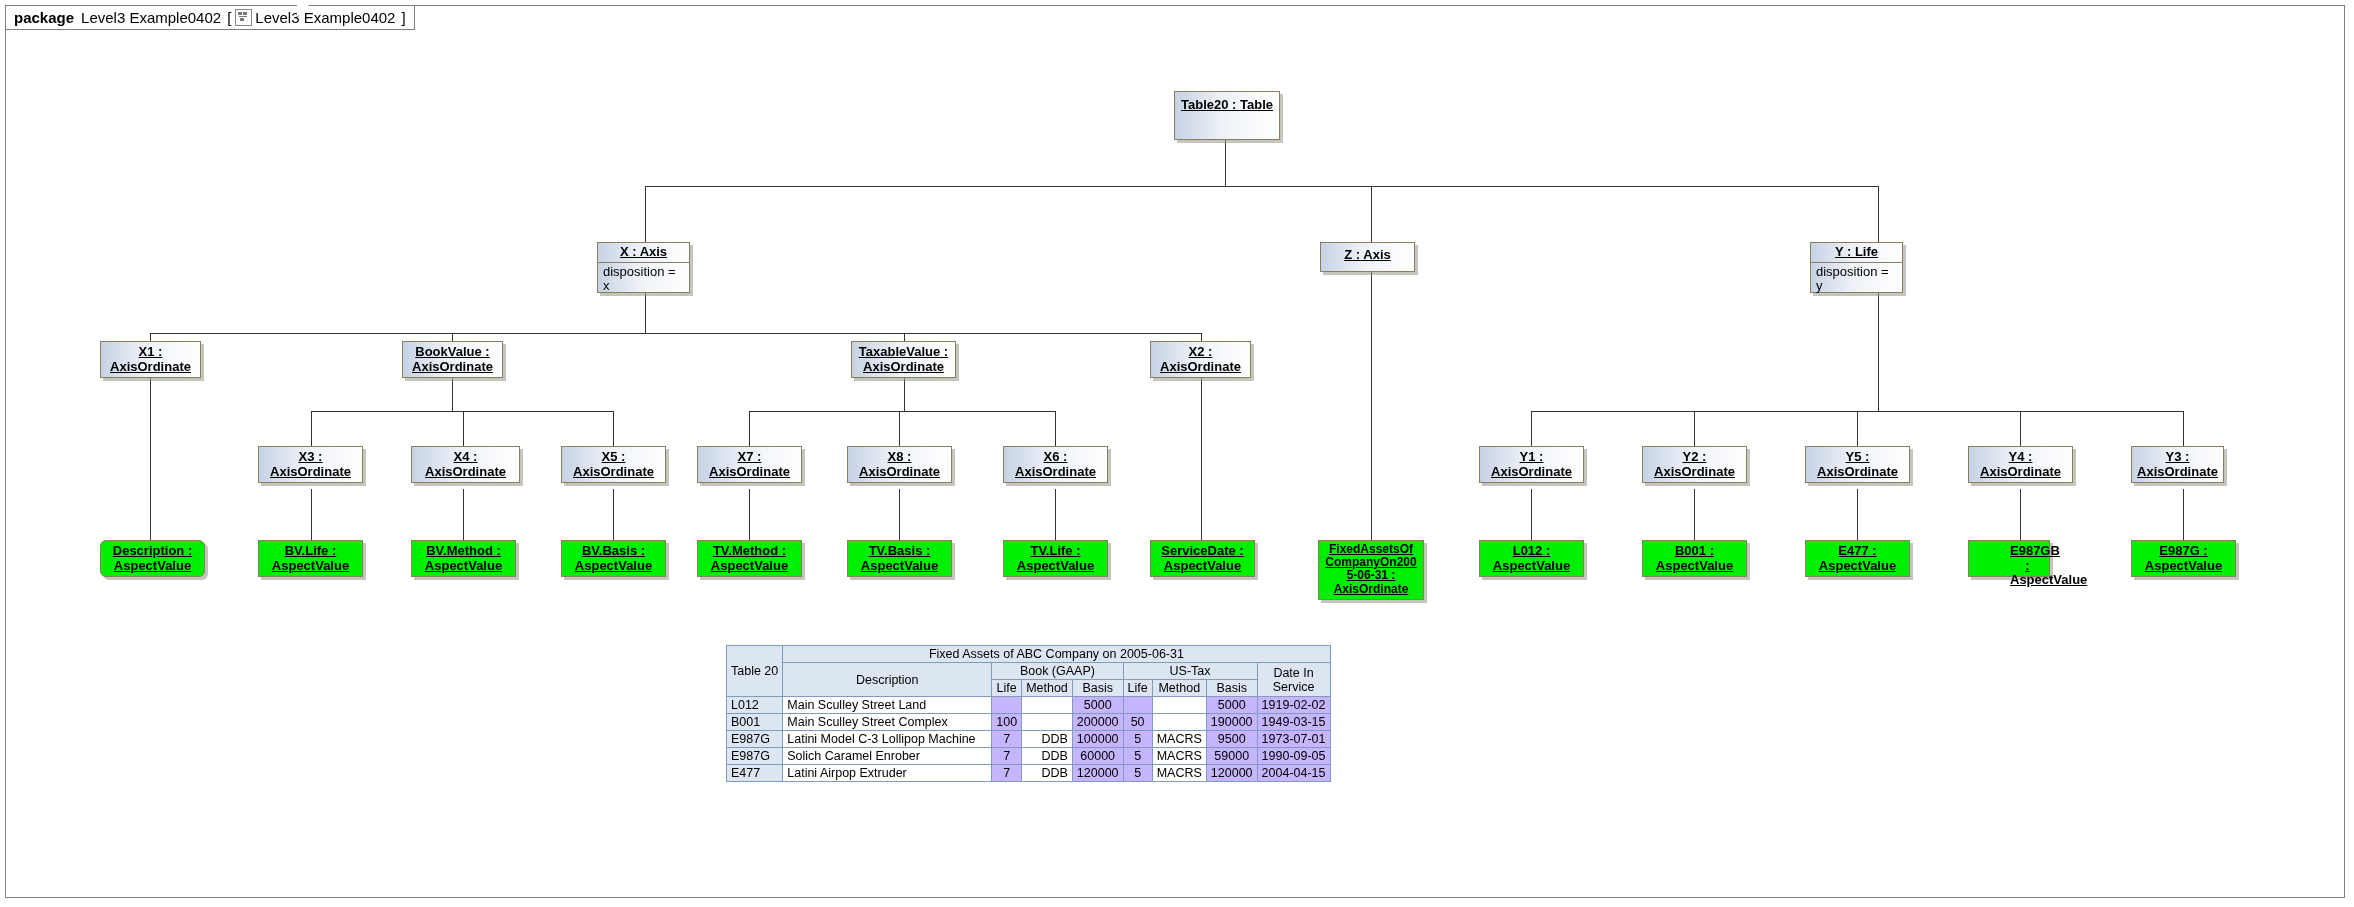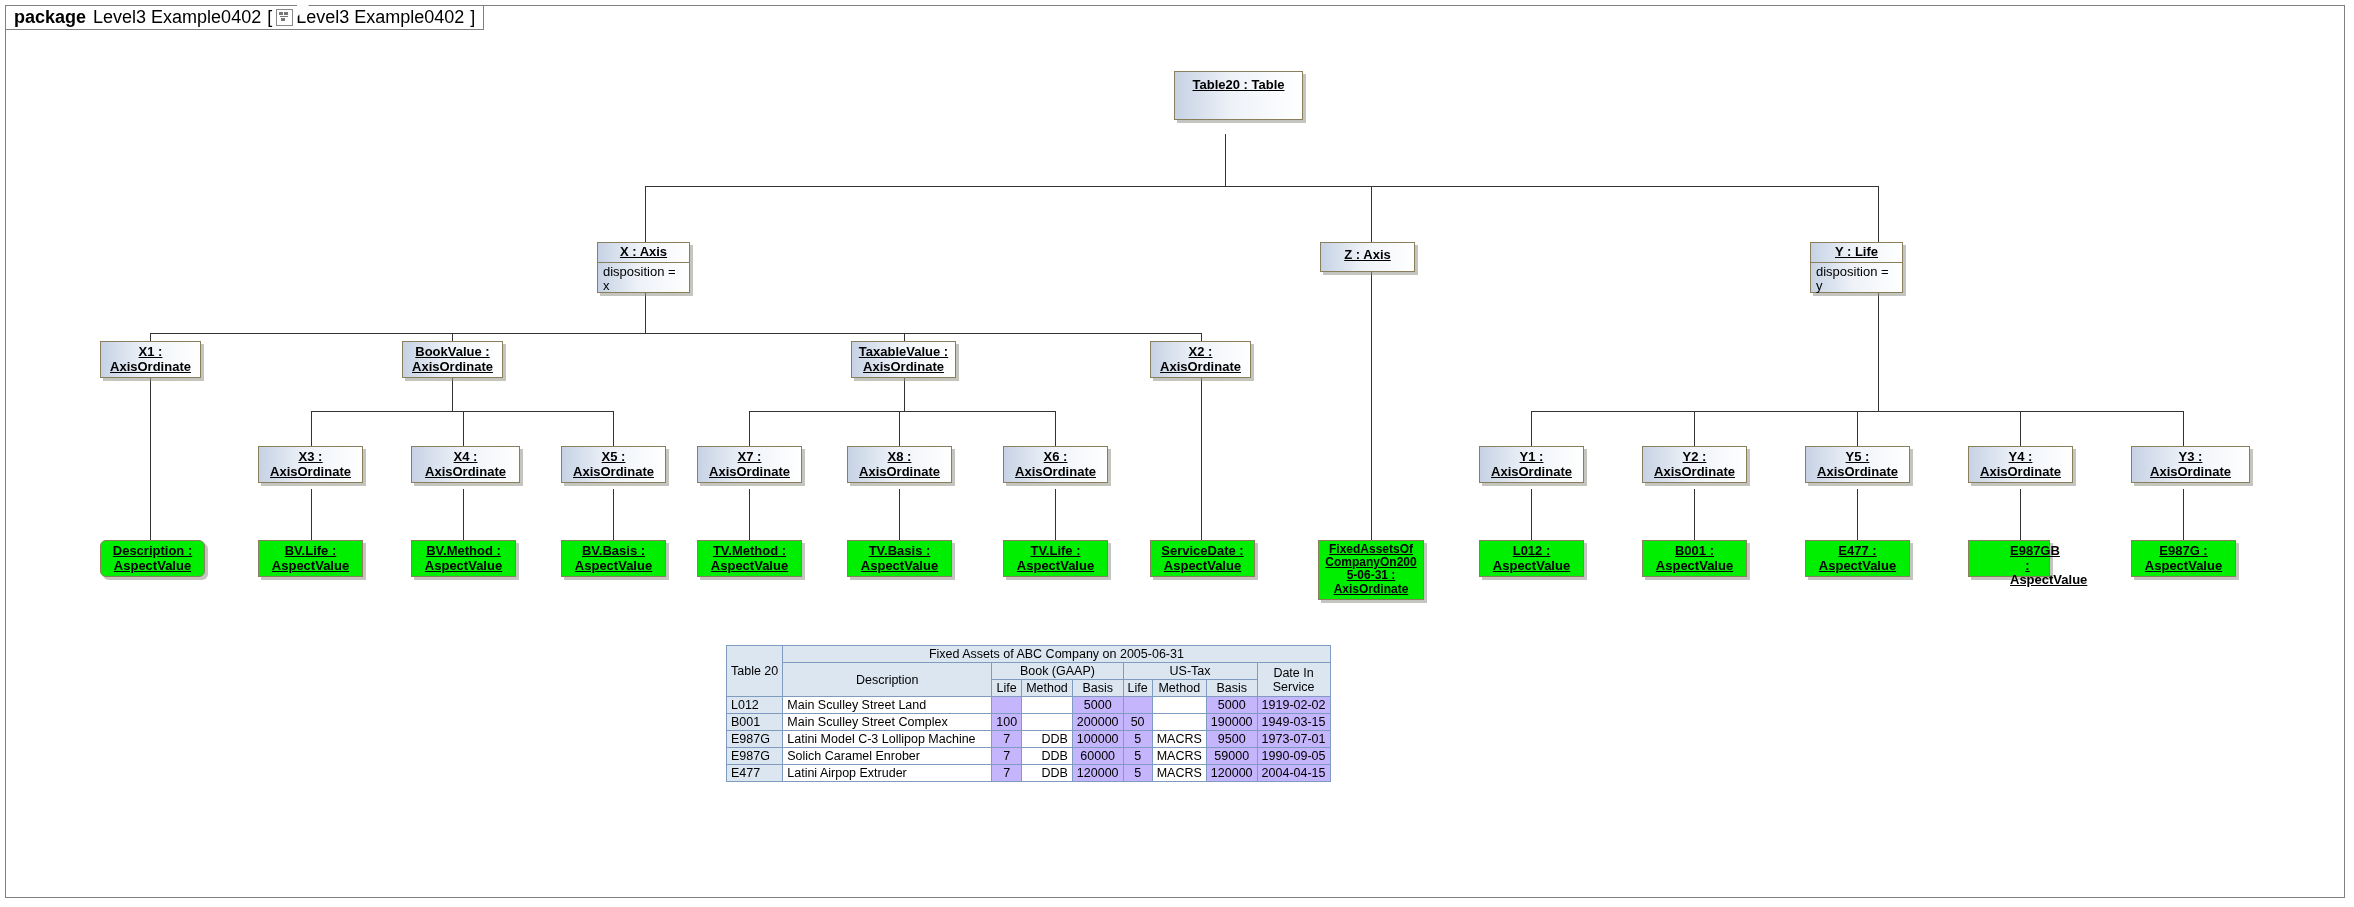--- a/index.html
+++ b/index.html
@@ -31,21 +31,21 @@
     position: absolute;
     left: 5px; top: 5px;
     height: 25px;
     box-sizing: border-box;
     border: 1px solid #808080;
     border-bottom: 1px solid #808080;
     background: #ffffff;
     display: flex;
     align-items: center;
     padding: 0 6px 0 8px;
-    font-size: 18px;
+    font-size: 15px;
     color: #000;
     white-space: nowrap;
     z-index: 5;
   }
   #pkg-tab .kw { font-weight: bold; margin-right: 7px; }
   #pkg-tab .nm { margin-right: 4px; }
   #pkg-tab .br { margin: 0 2px; }
   .diag-icon {
     display: inline-block;
     width: 15px; height: 15px;
@@ -216,21 +216,21 @@
   <div class="vline" style="left:1857px; top:411px; height:35px;"></div>
   <div class="vline" style="left:2020px; top:411px; height:35px;"></div>
   <div class="vline" style="left:2183px; top:411px; height:35px;"></div>
 
   <div class="vline" style="left:1531px; top:489px; height:51px;"></div>
   <div class="vline" style="left:1694px; top:489px; height:51px;"></div>
   <div class="vline" style="left:1857px; top:489px; height:51px;"></div>
   <div class="vline" style="left:2020px; top:489px; height:51px;"></div>
   <div class="vline" style="left:2183px; top:489px; height:51px;"></div>
 
-  <div class="node" style="left:1174px; top:71px; width:129px; height:49px;">
+  <div class="node" style="left:1174px; top:91px; width:106px; height:49px;">
     <span class="nlabel" style="padding-top:6px;">Table20 : Table</span>
   </div>
 
   <div class="node compart" style="left:597px; top:242px; width:93px; height:51px;">
     <span class="nlabel">X : Axis</span>
     <span class="attr">disposition = x</span>
   </div>
 
   <div class="node" style="left:1320px; top:242px; width:95px; height:30px;">
     <span class="nlabel" style="padding-top:5px;">Z : Axis</span>
@@ -292,21 +292,21 @@
 AxisOrdinate</span>
   </div>
   <div class="node" style="left:1805px; top:446px; width:105px; height:37px;">
     <span class="nlabel" style="padding-top:3px;">Y5 :
 AxisOrdinate</span>
   </div>
   <div class="node" style="left:1968px; top:446px; width:105px; height:37px;">
     <span class="nlabel" style="padding-top:3px;">Y4 :
 AxisOrdinate</span>
   </div>
-  <div class="node" style="left:2131px; top:446px; width:119px; height:37px;">
+  <div class="node" style="left:2131px; top:446px; width:93px; height:37px;">
     <span class="nlabel" style="padding-top:3px;">Y3 :
 AxisOrdinate</span>
   </div>
 
   <div class="node green" style="left:100px; top:540px; width:105px; height:37px;border-radius:6px;">
     <span class="nlabel" style="padding-top:3px;">Description :
 AspectValue</span>
   </div>
   <div class="node green" style="left:258px; top:540px; width:105px; height:37px;">
     <span class="nlabel" style="padding-top:3px;">BV.Life :

